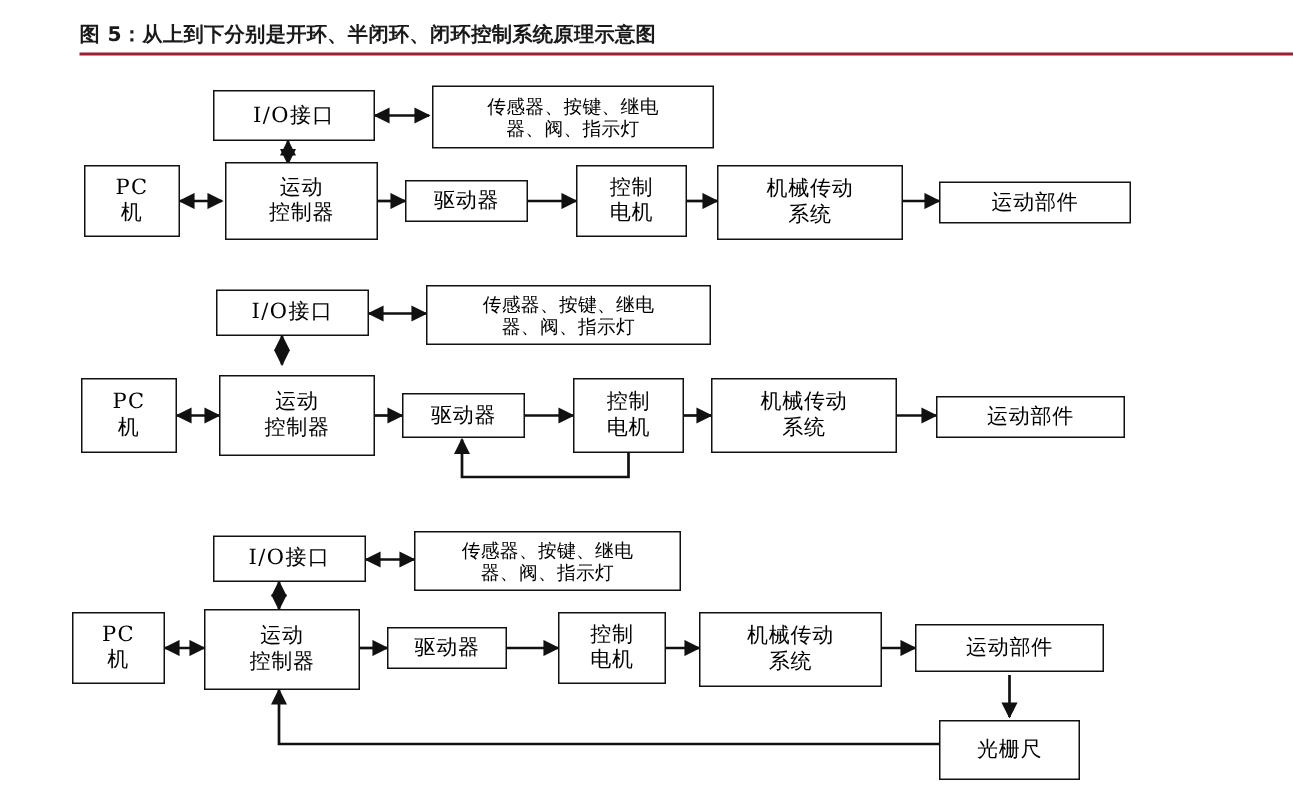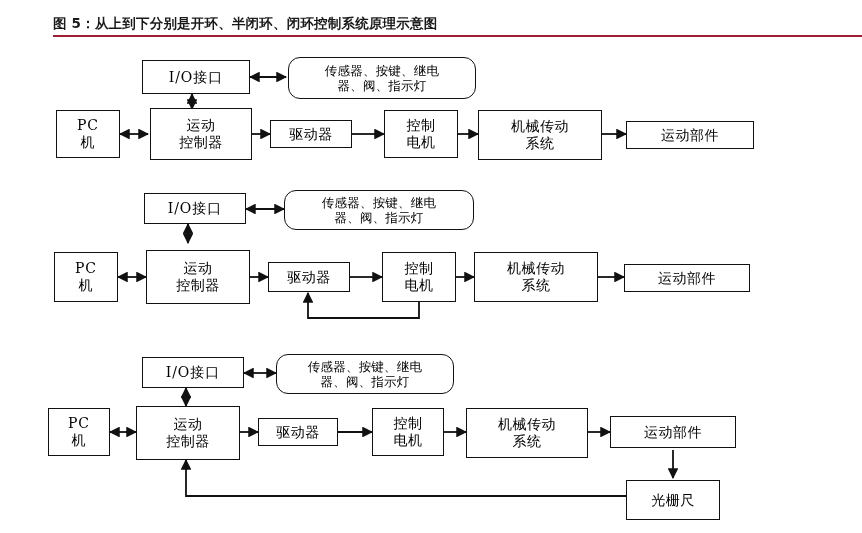--- a/index.html
+++ b/index.html
@@ -67,21 +67,21 @@
     line-height: 17px;
     font-family: "DejaVu Sans", "Liberation Sans", sans-serif;
     letter-spacing: 0.5px;
     padding: 0 2px;
   }
   .node.serif {
     font-family: "DejaVu Serif", "Liberation Serif", serif;
     letter-spacing: 1px;
   }
   .node .lbl { display: block; width: 100%; }
-  .node.small { font-size: 12.5px; line-height: 15px; letter-spacing: 0.2px; border-radius: 12px; }
+  .node.small { font-size: 12.5px; line-height: 15px; letter-spacing: 0.2px; }
 </style>
 </head>
 <body>
 
 <div id="title-bar">
   <div id="page-title">图 5：从上到下分别是开环、半闭环、闭环控制系统原理示意图</div>
   <div id="title-rule"></div>
 </div>
 
 <div class="diagram">

